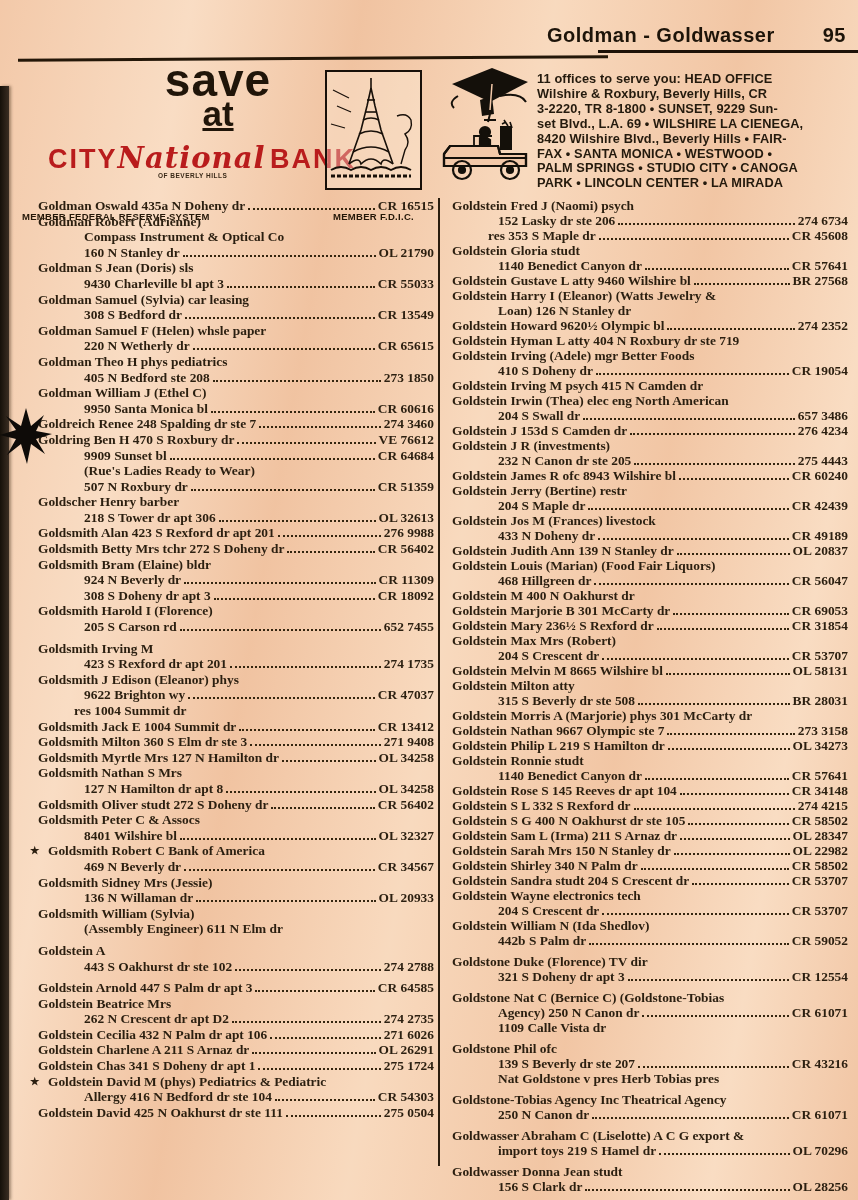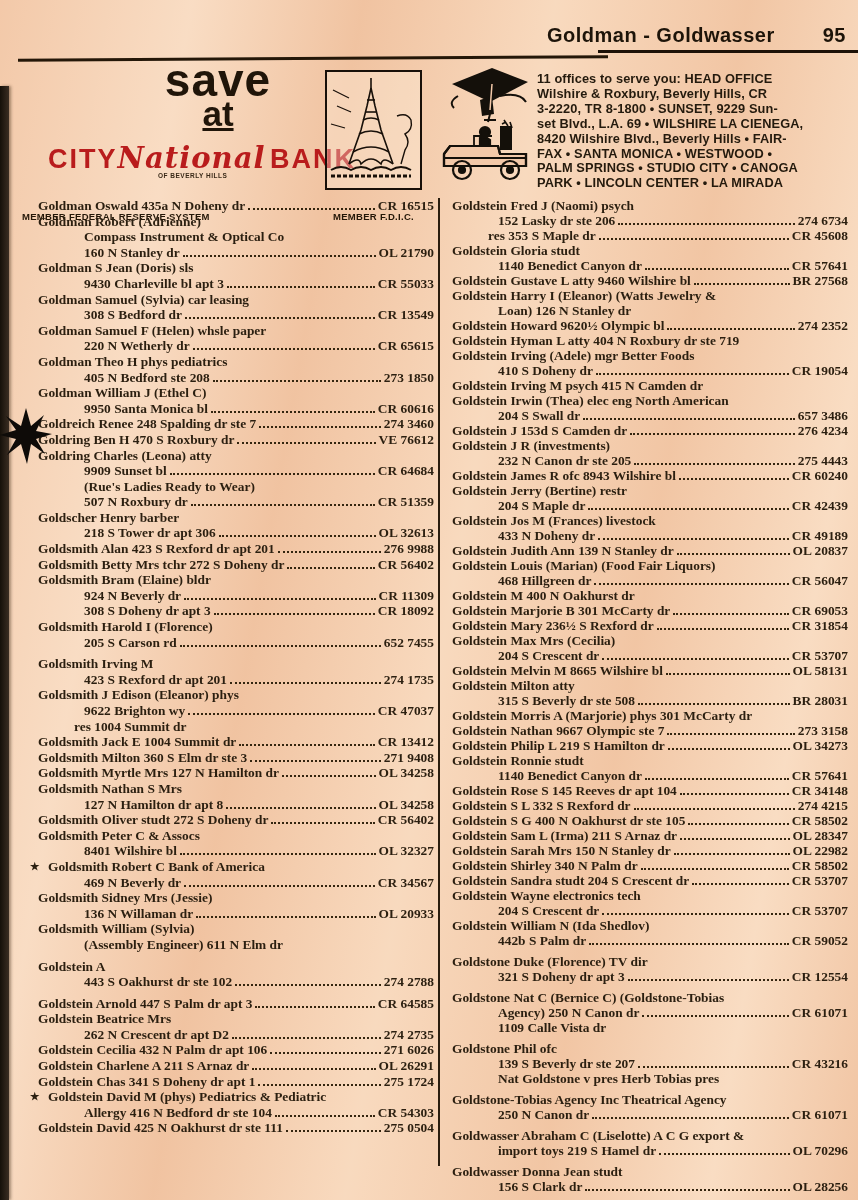--- a/index.html
+++ b/index.html
@@ -203,23 +203,20 @@
     <div class="dir-line">
       <span class="txt">Goldreich Renee 248 Spalding dr ste 7</span>
       <span class="dots"></span>
       <span class="phone">274 3460</span>
     </div>
     <div class="dir-line">
       <span class="txt">Goldring Ben H 470 S Roxbury dr</span>
       <span class="dots"></span>
       <span class="phone">VE 76612</span>
     </div>
-    <div class="dir-line">
-      <span class="txt">Goldring Charles (Leona) atty</span>
-    </div>
     <div class="dir-line ind1">
       <span class="txt">9909 Sunset bl</span>
       <span class="dots"></span>
       <span class="phone">CR 64684</span>
     </div>
     <div class="dir-line ind1">
       <span class="txt">(Rue's Ladies Ready to Wear)</span>
     </div>
     <div class="dir-line ind1">
       <span class="txt">507 N Roxbury dr</span>
@@ -508,21 +505,21 @@
       <span class="txt">Goldstein Marjorie B 301 McCarty dr</span>
       <span class="dots"></span>
       <span class="phone">CR 69053</span>
     </div>
     <div class="dir-line">
       <span class="txt">Goldstein Mary 236½ S Rexford dr</span>
       <span class="dots"></span>
       <span class="phone">CR 31854</span>
     </div>
     <div class="dir-line">
-      <span class="txt">Goldstein Max Mrs (Cecilia)</span>
+      <span class="txt">Goldstein Max Mrs (Robert)</span>
     </div>
     <div class="dir-line ind1">
       <span class="txt">204 S Crescent dr</span>
       <span class="dots"></span>
       <span class="phone">CR 53707</span>
     </div>
     <div class="dir-line">
       <span class="txt">Goldstein Melvin M 8665 Wilshire bl</span>
       <span class="dots"></span>
       <span class="phone">OL 58131</span>

